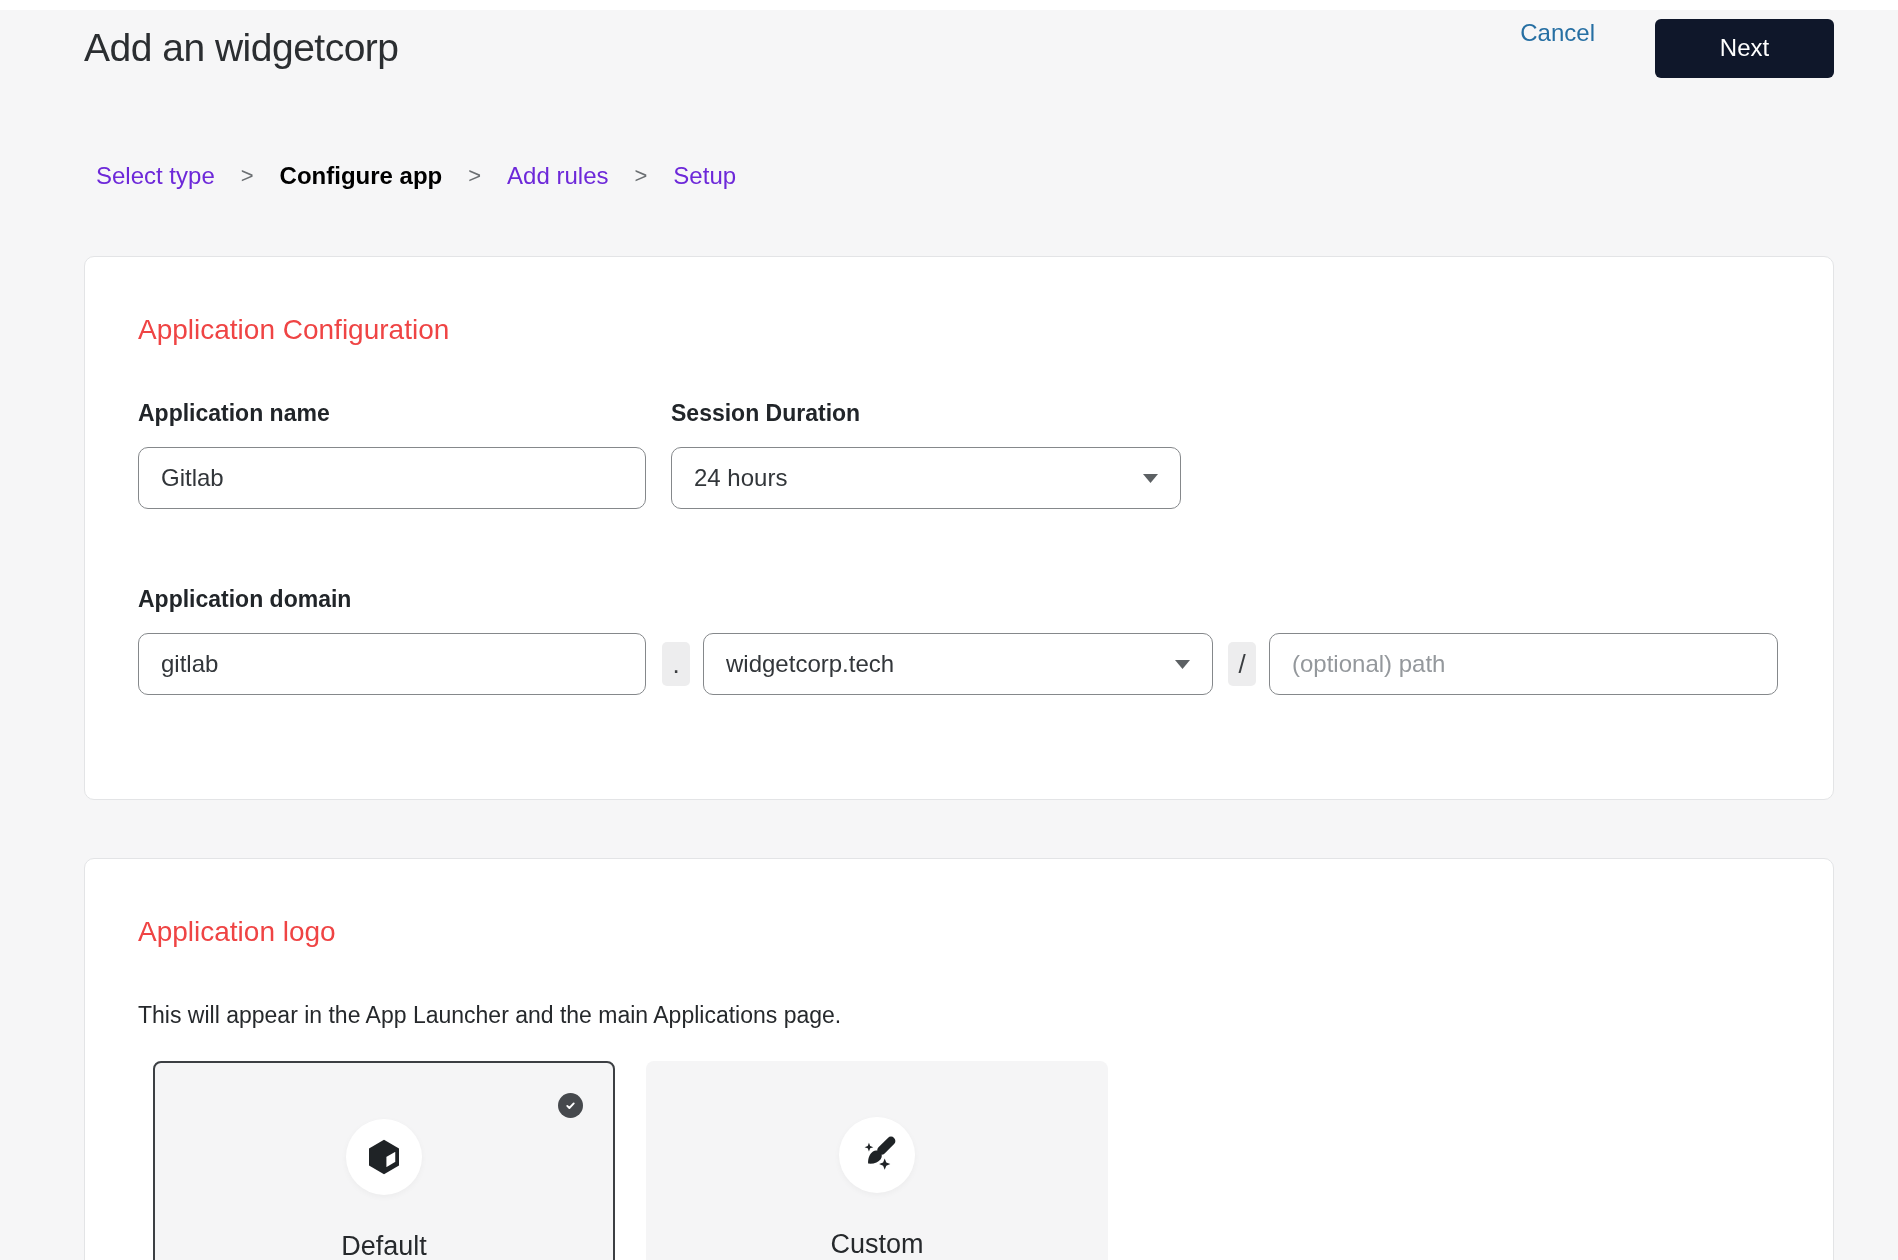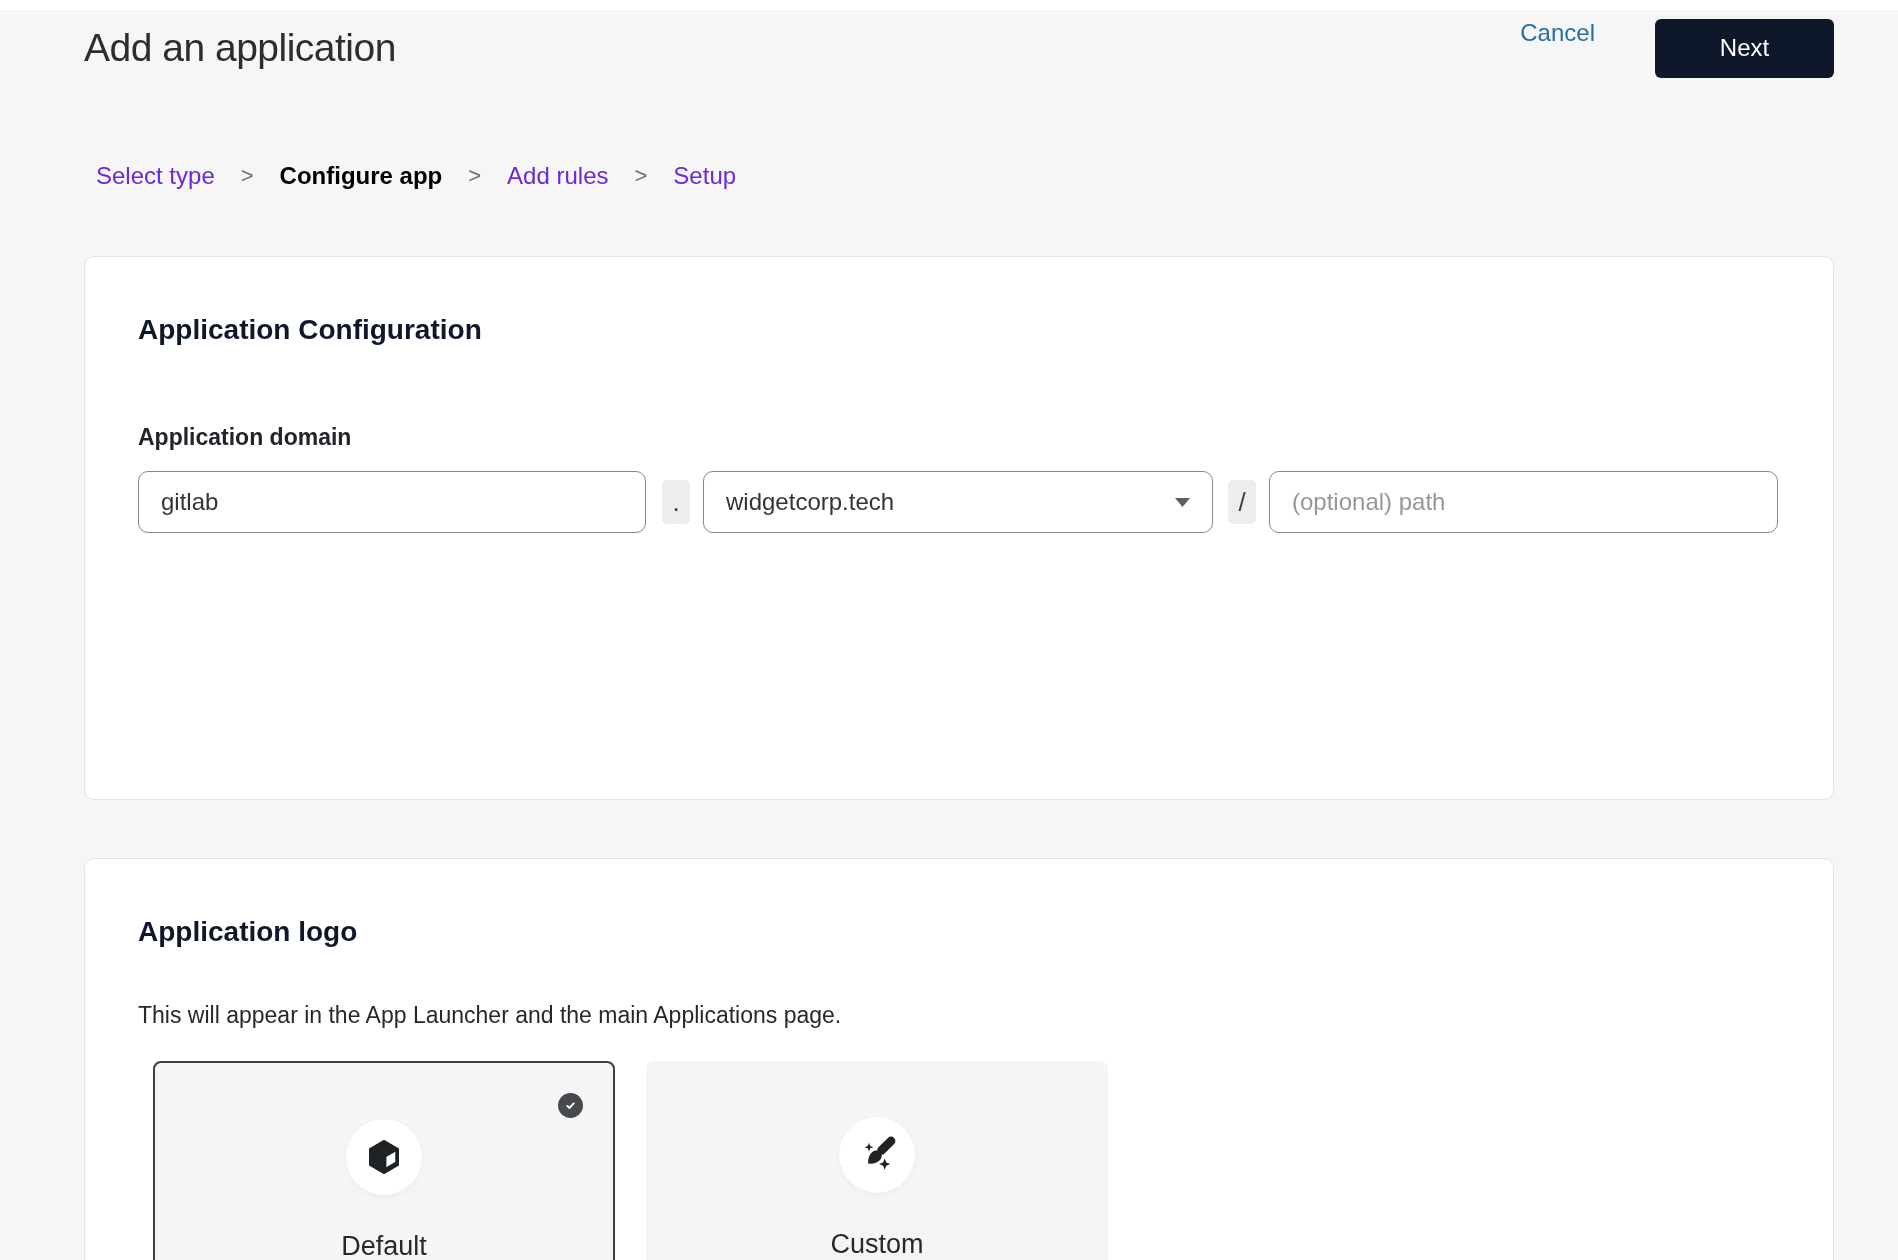--- a/index.html
+++ b/index.html
@@ -68,22 +68,22 @@
     border: 1px solid #e3e4e6;
     border-radius: 10px;
     padding: 0 53px;
   }
   .card-config { margin-top: 66px; height: 544px; }
   .card-logo   { margin-top: 58px; height: 470px; }
   .card h2 {
     padding-top: 56px;
     font-size: 28px;
     line-height: 34px;
-    font-weight: 700;
-    color: #0f172a;
+    font-weight: 400;
+    color: #ef4444;
   }
 
   
   .form-row { margin-top: 52px; display: flex; gap: 25px; }
   .field-label {
     display: block;
     font-size: 23px;
     line-height: 28px;
     font-weight: 700;
     color: #212529;
@@ -179,40 +179,55 @@
     align-items: center;
     justify-content: center;
   }
 </style>
 </head>
 <body>
 
 <div class="top-strip"></div>
 
 <header class="header-row">
-  <h1 class="page-title">Add an application</h1>
+  <h1 class="page-title">Add an widgetcorp</h1>
   <div class="header-actions">
     <a class="cancel-link">Cancel</a>
     <button class="next-button">Next</button>
   </div>
 </header>
 
 <nav class="breadcrumb">
   <span class="crumb">Select type</span>
   <span class="crumb-sep">&gt;</span>
   <span class="crumb active">Configure app</span>
   <span class="crumb-sep">&gt;</span>
   <span class="crumb">Add rules</span>
   <span class="crumb-sep">&gt;</span>
   <span class="crumb">Setup</span>
 </nav>
 
 <section class="card card-config">
   <h2>Application Configuration</h2>
 
+  <div class="form-row">
+    <div>
+      <label class="field-label">Application name</label>
+      <input class="text-input w-name" type="text" value="Gitlab" style="">
+    </div>
+    <div>
+      <label class="field-label">Session Duration</label>
+      <div class="select-box w-session">
+        <span>24 hours</span>
+        <svg class="chevron-icon" width="15" height="9" viewBox="0 0 15 9">
+            <path d="M0 0 H15 L7.5 9 Z" fill="#5c6063"></path>
+          </svg>
+      </div>
+    </div>
+  </div>
 
   <div class="domain-section">
     <label class="field-label">Application domain</label>
     <div class="domain-row">
       <input class="text-input w-name" type="text" value="gitlab" style="">
       <span class="sep-chip m-dot">.</span>
       <div class="select-box w-domain">
         <span>widgetcorp.tech</span>
         <svg class="chevron-icon" width="15" height="9" viewBox="0 0 15 9">
             <path d="M0 0 H15 L7.5 9 Z" fill="#5c6063"></path>

